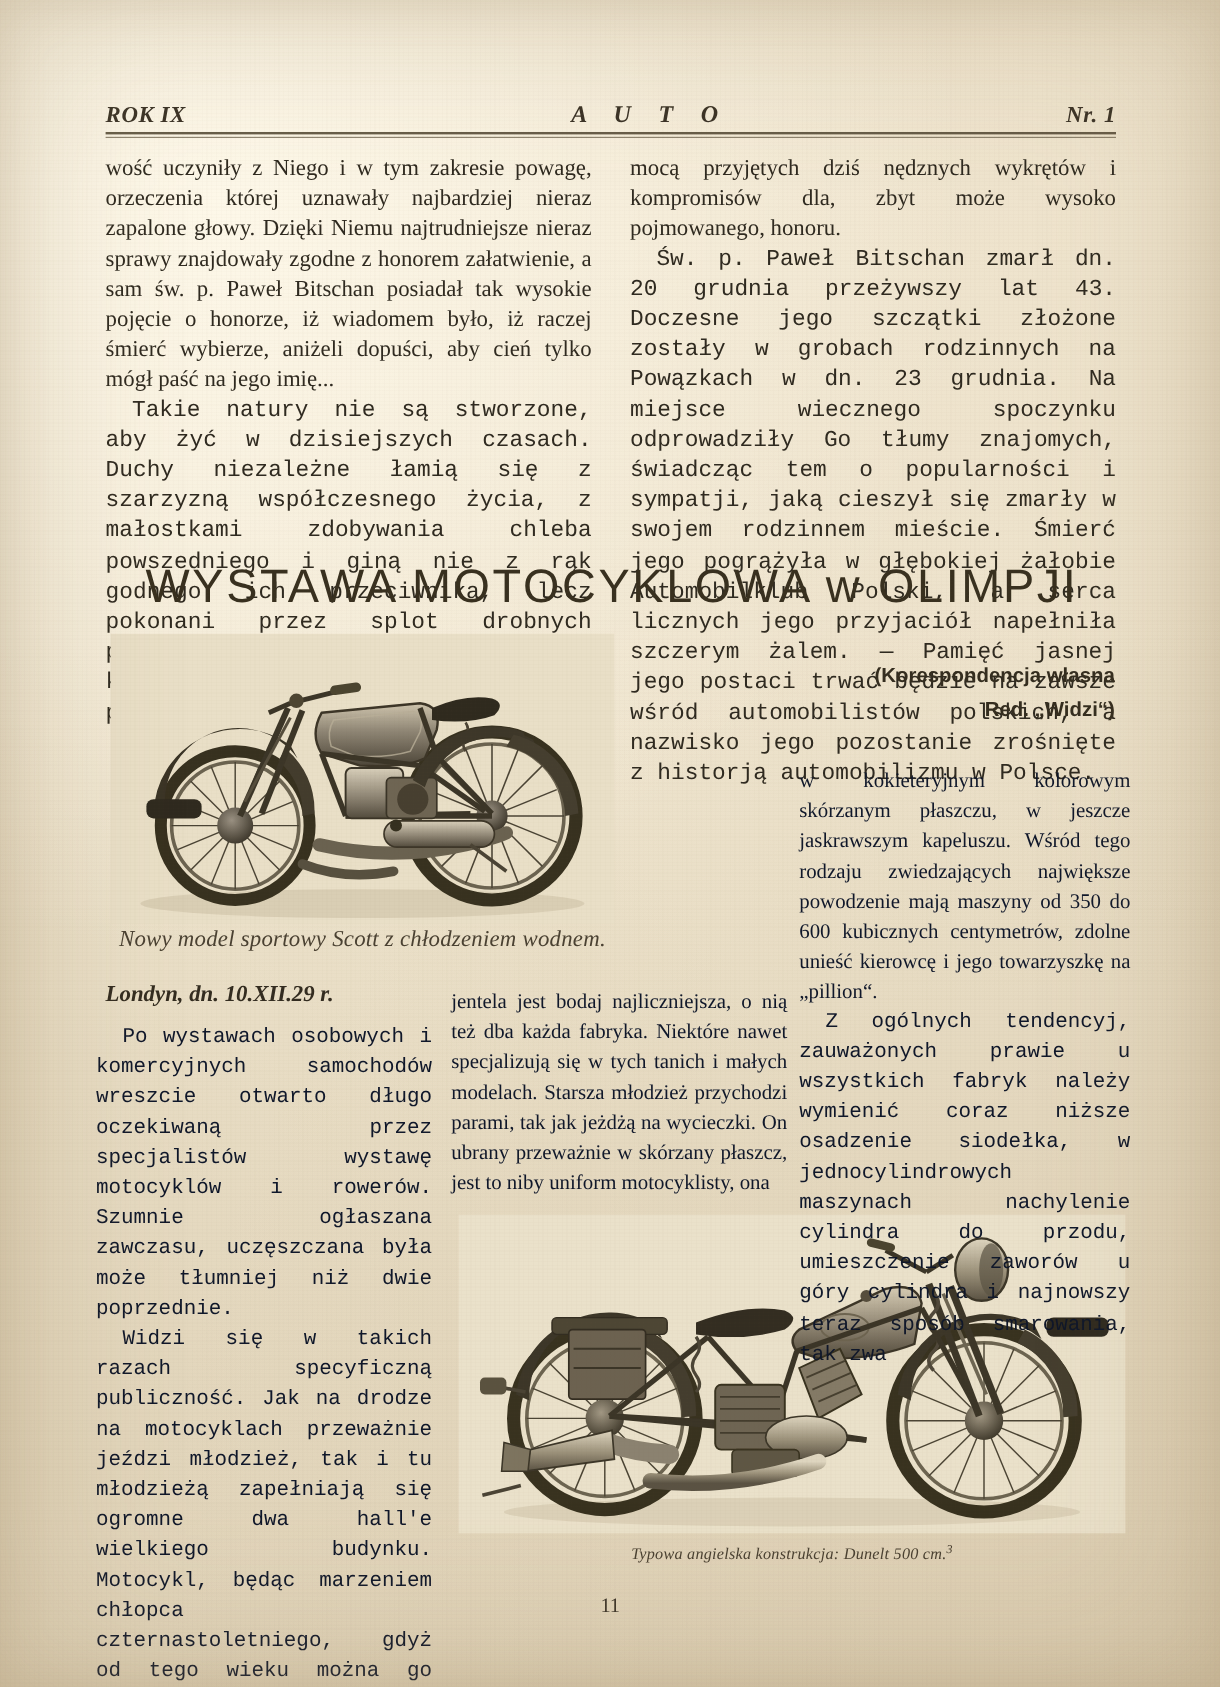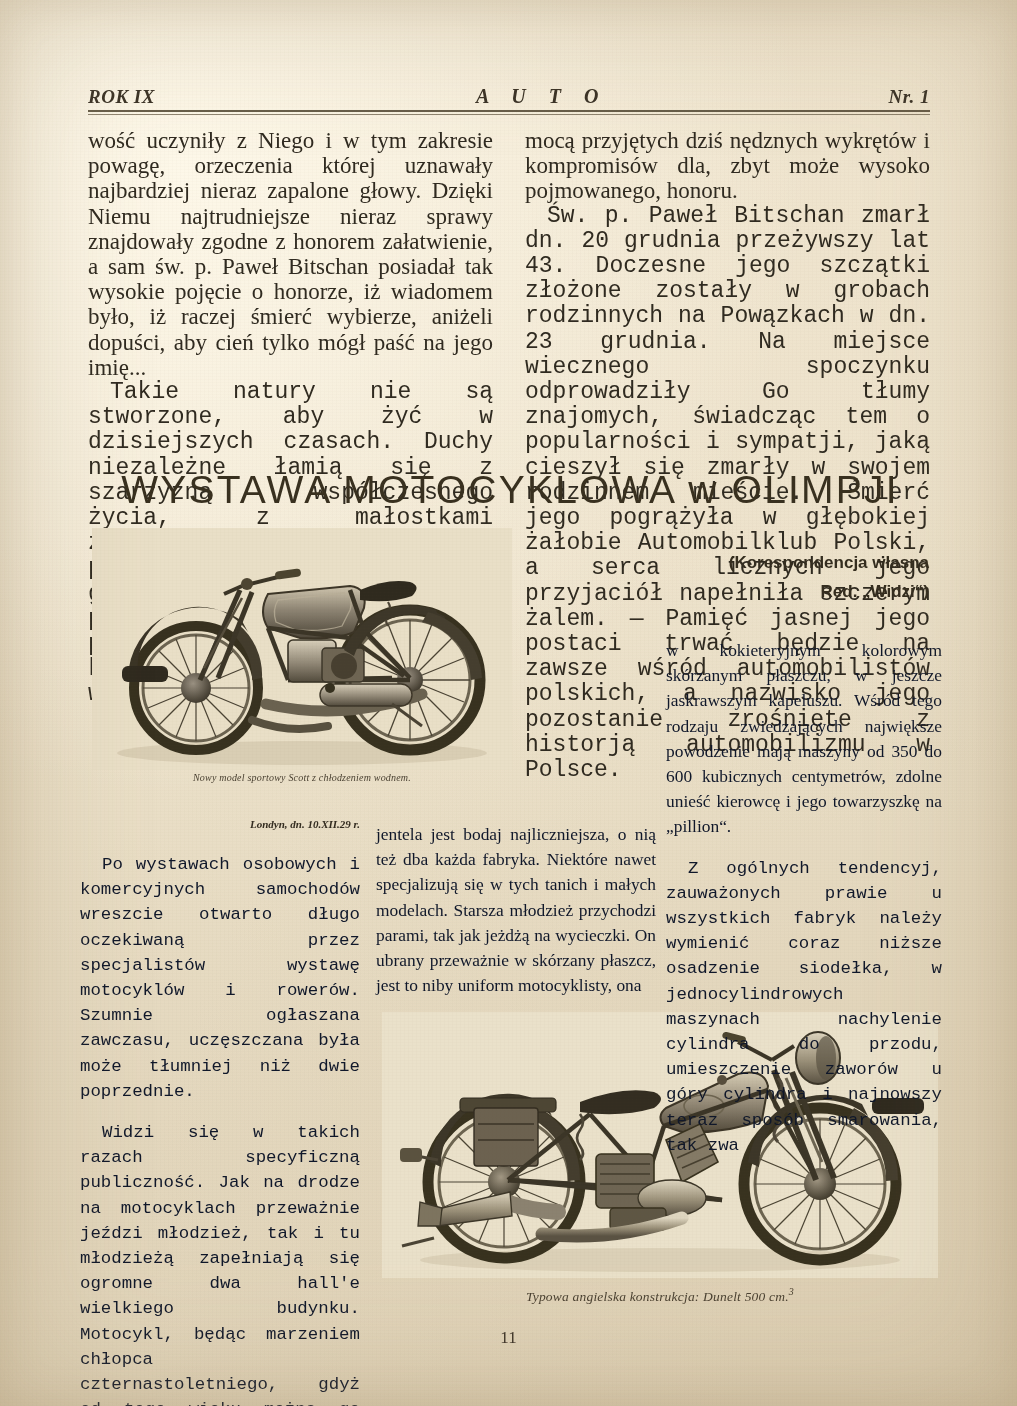--- a/index.html
+++ b/index.html
@@ -104,21 +104,21 @@
     top: 128px;
     width: 842px;
     display: flex;
     gap: 32px;
   }
   .col {
     width: 405px;
   }
   p.body {
     margin: 0 0 0 0;
-    font-size: 23px;
+    font-size: 19px;
     line-height: 25.2px;
     text-align: justify;
     text-justify: inter-word;
     color: #2f2a20;
     hyphens: manual;
   }
   p.body + p.body { margin-top: 0; }
   p.indent { text-indent: 22px; font-family: Liberation Mono, monospace; }
 
   
@@ -158,21 +158,21 @@
     width: 420px;
     height: 242px;
   }
   .fig-top-cap {
     position: absolute;
     left: 92px;
     top: 772px;
     width: 420px;
     text-align: center;
     font-style: italic;
-    font-size: 10px;
+    font-size: 19px;
     letter-spacing: 0.2px;
     color: #4a4132;
   }
   .fig-bottom {
     position: absolute;
     left: 382px;
     top: 1012px;
     width: 556px;
     height: 266px;
   }
@@ -194,38 +194,38 @@
     height: 100%;
     display: block;
   }
 
   
   .dateline {
     position: absolute;
     left: 88px;
     top: 818px;
     width: 272px;
-    text-align: right;
+    text-align: left;
     font-style: italic;
     font-weight: 700;
-    font-size: 11px;
+    font-size: 19px;
     color: #332c20;
   }
   .lower-col {
     position: absolute;
     font-size: 17.4px;
     line-height: 25.2px;
     text-align: justify;
     color: #0f172a;
   }
   .lc-left  { left: 80px;  top: 852px; width: 280px; }
   .lc-mid   { left: 376px; top: 822px; width: 280px; }
   .lc-right { left: 666px; top: 638px; width: 276px; }
   .lower-col p { margin: 0; }
-  .lower-col p.gap { margin-top: 16px; }
+  .lower-col p.gap { }
 
   
   .folio {
     position: absolute;
     left: 0;
     right: 0;
     top: 1328px;
     text-align: center;
     font-size: 17px;
     color: #3b3328;

